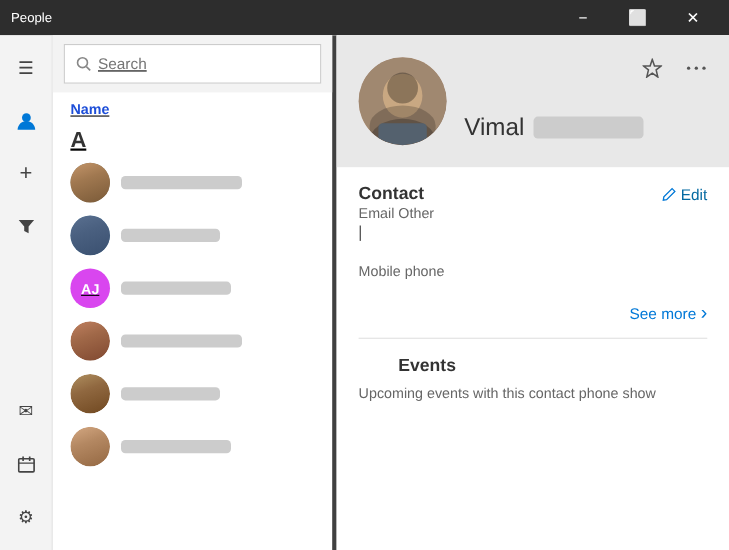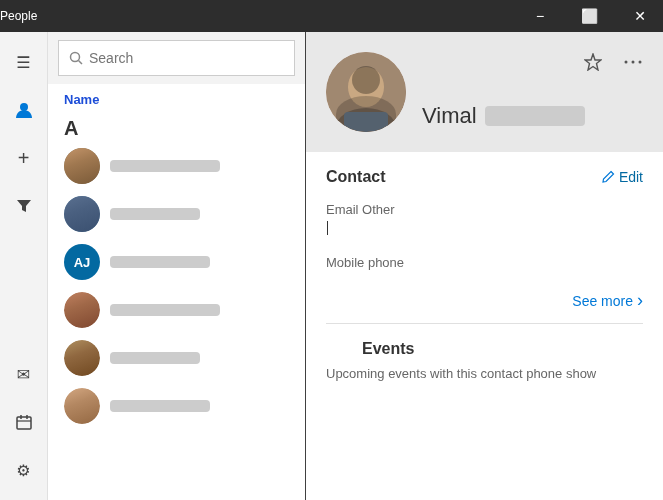--- a/index.html
+++ b/index.html
@@ -13,21 +13,21 @@
       flex-direction: column;
     }
 
     
     .title-bar {
       background: #2d2d2d;
       height: 32px;
       display: flex;
       align-items: center;
       justify-content: space-between;
-      padding: 0 0;
+      padding: 0 10px;
       flex-shrink: 0;
     }
     .title-bar-left {
       display: flex;
       align-items: center;
       gap: 8px;
     }
     .title-bar-title {
       color: #fff;
       font-size: 12px;
@@ -81,21 +81,22 @@
     }
     .rail-icon.active { color: #0078d7; }
     .rail-spacer { flex: 1; }
 
     
     .contact-panel {
       width: 258px;
       background: #fff;
       display: flex;
       flex-direction: column;
-      border-right: 1px solid #404040;
+      border-right: 4px solid #404040;
+      text-decoration: underline;
     }
     .search-bar {
       padding: 8px 10px;
       background: #f3f3f3;
     }
     .search-input-wrap {
       display: flex;
       align-items: center;
       background: #fff;
       border: 1px solid #ccc;
@@ -234,21 +235,20 @@
     
     .contact-info {
       padding: 16px 20px;
       flex: 1;
       overflow-y: auto;
     }
     .contact-info-header {
       display: flex;
       align-items: center;
       justify-content: space-between;
-      margin-bottom: 16px;
     }
     .contact-info-title {
       font-size: 16px;
       font-weight: 600;
       color: #333;
     }
     .edit-btn {
       display: flex;
       align-items: center;
       gap: 4px;
@@ -387,21 +387,21 @@
       </div>
       <div class="contact-name-blur"></div>
     </div>
     <div class="contact-item">
       <div class="avatar avatar-photo-2">
         <div style="width:100%;height:100%;border-radius:50%;background:linear-gradient(160deg,#5a7090 0%,#4a6080 40%,#3a5070 100%);"></div>
       </div>
       <div class="contact-name-blur short"></div>
     </div>
     <div class="contact-item">
-      <div class="avatar avatar-initials" style="background:#0369a1; font-size:13px; font-weight:600; color:#fff;">AJ</div>
+      <div class="avatar avatar-initials" style="background:#d946ef; font-size:13px; font-weight:600; color:#fff;">AJ</div>
       <div class="contact-name-blur med"></div>
     </div>
     <div class="contact-item">
       <div class="avatar">
         <div style="width:100%;height:100%;border-radius:50%;background:linear-gradient(160deg,#c08060 0%,#a06848 40%,#804830 100%);"></div>
       </div>
       <div class="contact-name-blur"></div>
     </div>
     <div class="contact-item">
       <div class="avatar">

